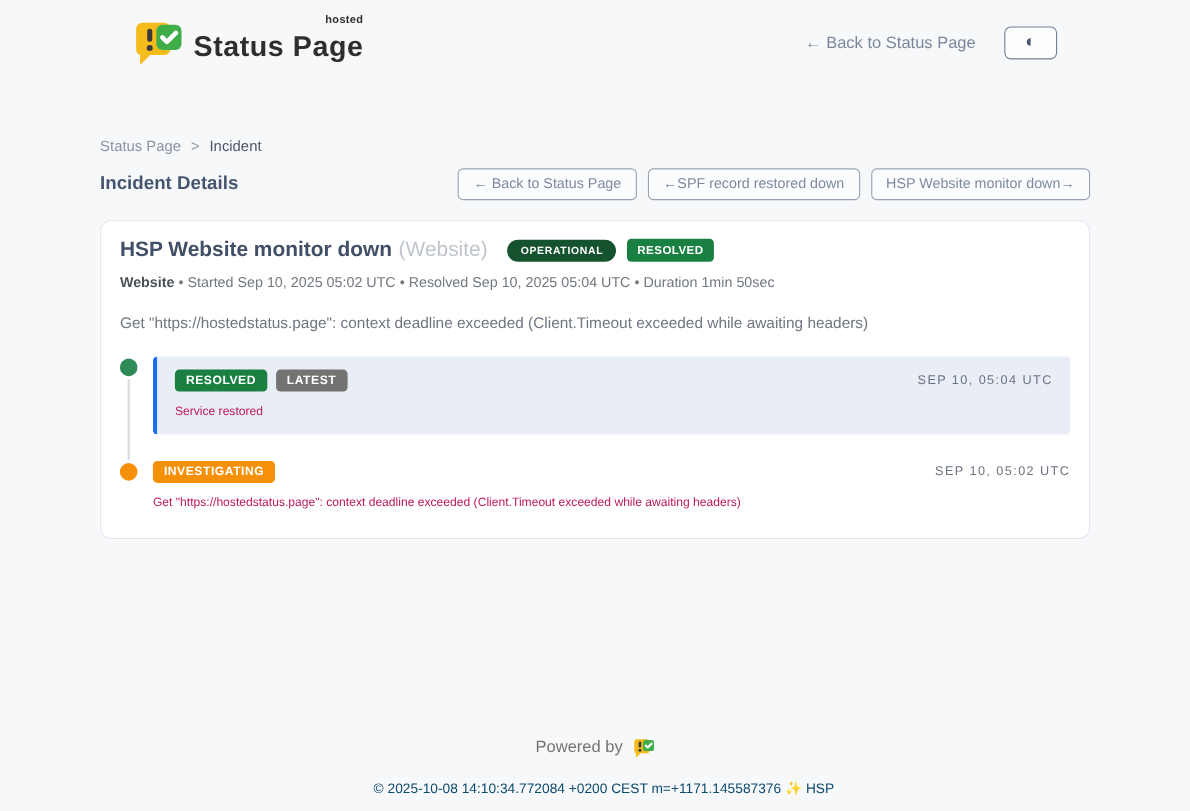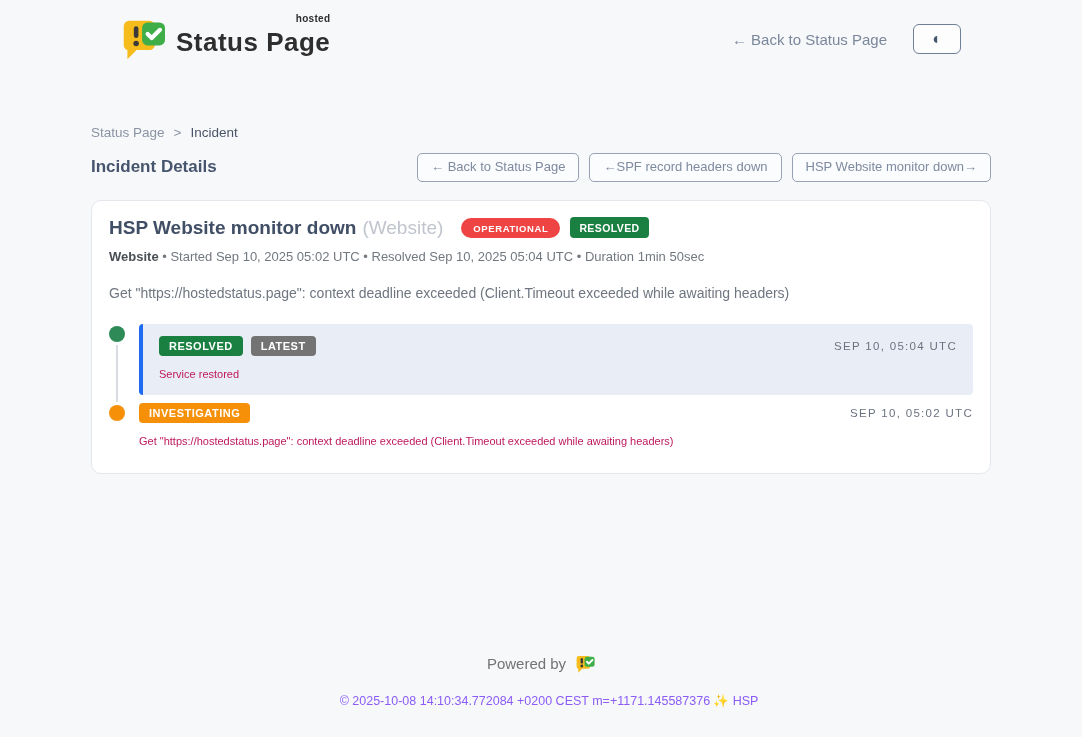--- a/index.html
+++ b/index.html
@@ -59,39 +59,39 @@
   .card {
     margin-top: 18px; background: #ffffff;
     border: 1px solid #e4e7ec; border-radius: 10px;
     padding: 16px 17px 26px 17px;
   }
   .card-title-row { display: flex; align-items: center; }
   .incident-title { font-size: 19px; font-weight: 700; color: #414f66; }
   .incident-component { font-size: 19px; font-weight: 400; color: #c0c5cd; margin-left: 6px; }
   .badge { color: #fff; font-weight: 700; display: inline-block; }
   .badge-operational {
-    margin-left: 18px; background: #ef4444; border-radius: 999px;
+    margin-left: 18px; background: #14532d; border-radius: 999px;
     font-size: 9.5px; letter-spacing: 0.6px; padding: 5px 12px 4px;
   }
   .badge-resolved-hdr {
     margin-left: 10px; background: #1a8042; border-radius: 4px;
     font-size: 10.5px; letter-spacing: 0.4px; padding: 5px 9px 4px;
   }
   .meta-line { margin-top: 10px; font-size: 13px; color: #72787f; }
   .meta-line b { color: #4a4f55; }
   .incident-description { margin-top: 21px; font-size: 14px; color: #6f7680; }
 
   
   .timeline { margin-top: 23px; position: relative; }
   .tl-line {
     position: absolute; left: 7px; top: 17px; bottom: 40px;
     width: 2px; background: #d8dce2;
   }
   .tl-entry { display: flex; align-items: flex-start; position: relative; }
-  .tl-entry + .tl-entry { margin-top: 8px; }
+  .tl-entry + .tl-entry { margin-top: 24px; }
   .tl-dot-col { width: 16px; margin-right: 14px; flex-shrink: 0; padding-top: 2px; }
   .tl-dot {
     width: 16px; height: 16px; border-radius: 50%;
     box-shadow: 0 0 0 3px #ffffff; position: relative; z-index: 1;
   }
   .dot-green { background: #2e8b57; }
   .dot-orange { background: #f79009; }
   .tl-content { flex: 1; }
   .tl-content.highlight {
     background: #e9edf6; border-left: 4px solid #1f6bf2; border-radius: 4px;
@@ -110,21 +110,21 @@
     font-size: 11.5px; color: #6b7280; letter-spacing: 1.3px; font-weight: 500;
   }
   .tl-message { margin-top: 12px; font-size: 11px; color: #be185d; }
 
   
   .footer { margin-top: 180px; text-align: center; }
   .powered-by {
     display: inline-flex; align-items: center; gap: 9px;
     font-size: 15px; color: #737373;
   }
-  .copyright { margin-top: 19px; font-size: 12.5px; color: #8b5cf6; margin-left: 16px; }
+  .copyright { margin-top: 19px; font-size: 12.5px; color: #0c4a6e; margin-left: 16px; }
 </style>
 </head>
 <body>
 
 <div class="header">
   <div class="logo">
     <svg width="46" height="44" viewBox="0 0 50 48">
       <path d="M10 4 h22 a6 6 0 0 1 6 6 v20 a6 6 0 0 1 -6 6 h-14 l-10 10 v-10 a6 6 0 0 1 -4 -6 l0 -20 a6 6 0 0 1 6 -6 z" fill="#f6bc1c"></path>
       <rect x="15" y="10" width="5" height="13" rx="2.5" fill="#3a3a3a"></rect>
       <circle cx="17.5" cy="29" r="3" fill="#3a3a3a"></circle>
@@ -149,21 +149,21 @@
   <div class="breadcrumb">
     <span class="crumb-root">Status Page</span>
     <span class="crumb-sep">&gt;</span>
     <span class="crumb-current">Incident</span>
   </div>
 
   <div class="title-row">
     <h1 class="page-title">Incident Details</h1>
     <div class="nav-buttons">
       <button class="nav-btn">← Back to Status Page</button>
-      <button class="nav-btn">←SPF record headers down</button>
+      <button class="nav-btn">←SPF record restored down</button>
       <button class="nav-btn">HSP Website monitor down→</button>
     </div>
   </div>
 
   <div class="card">
 
     <div class="card-title-row">
       <span class="incident-title">HSP Website monitor down</span>
       <span class="incident-component">(Website)</span>
       <span class="badge badge-operational">OPERATIONAL</span>

